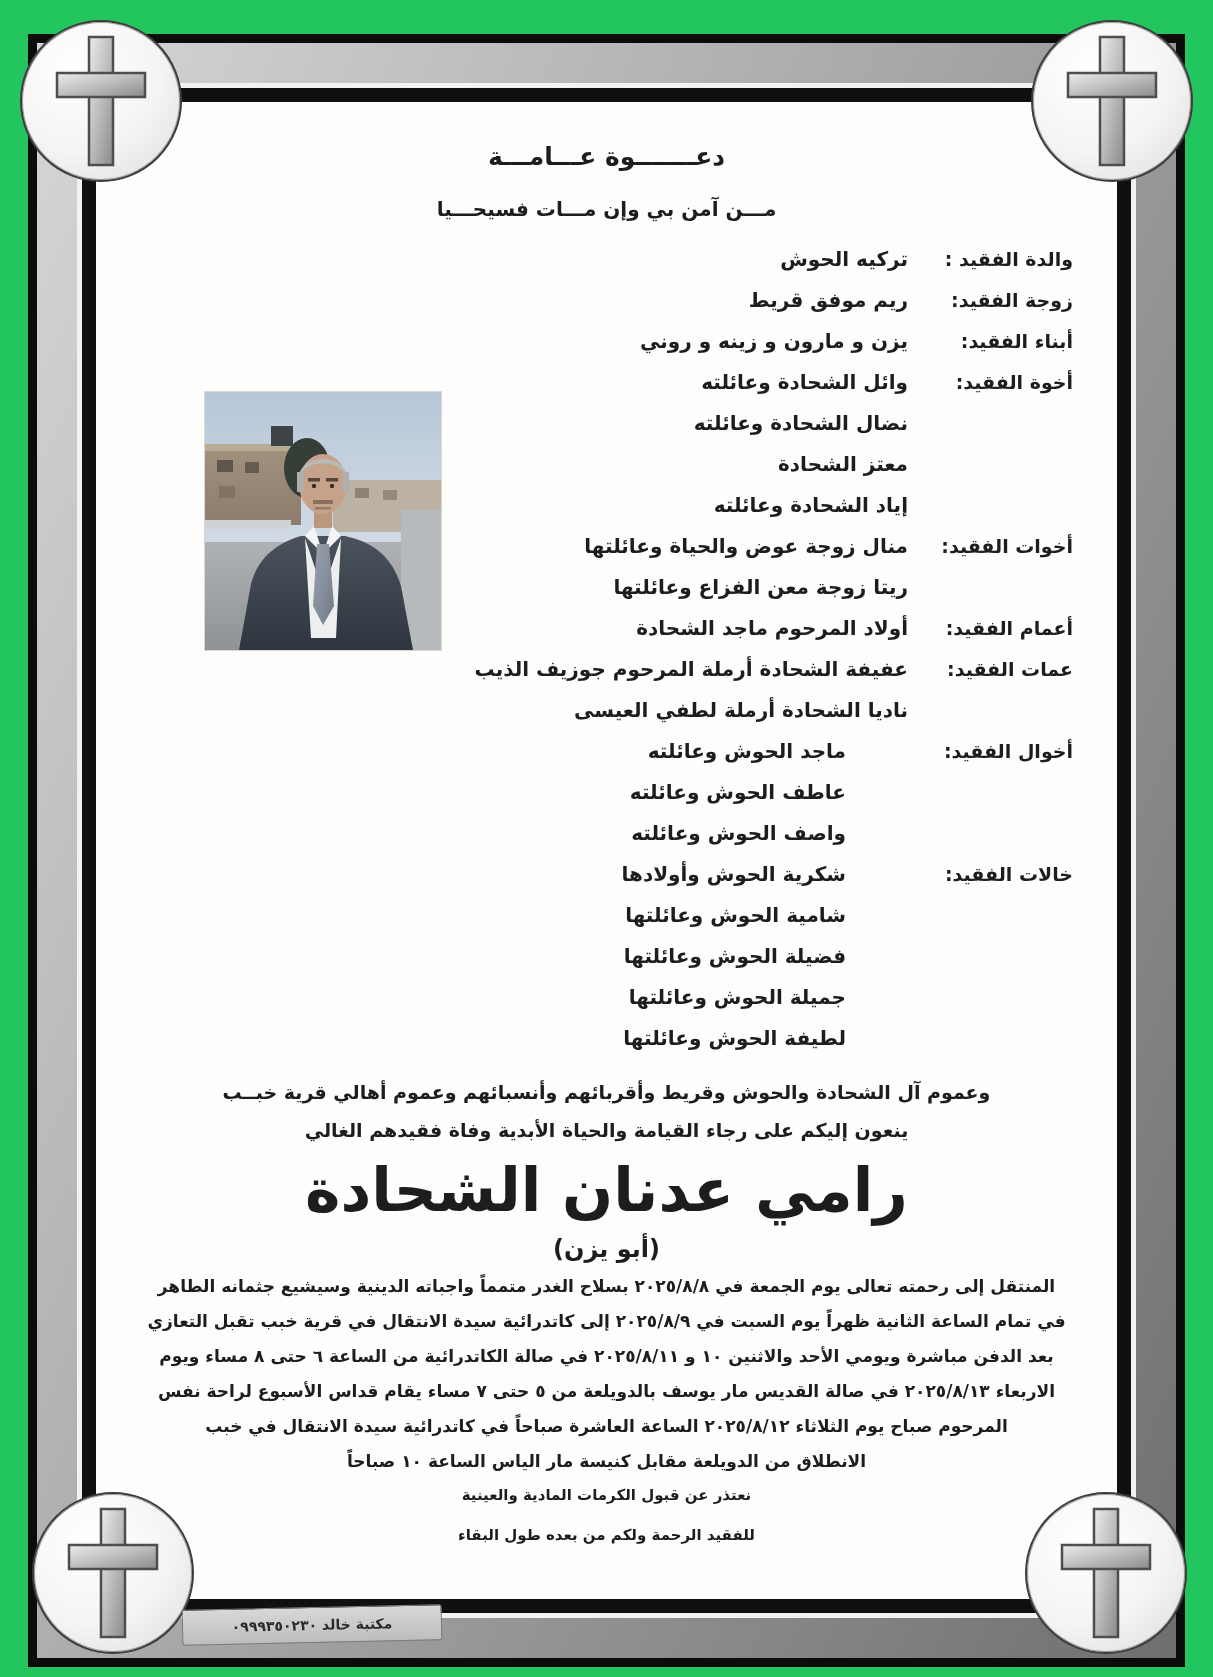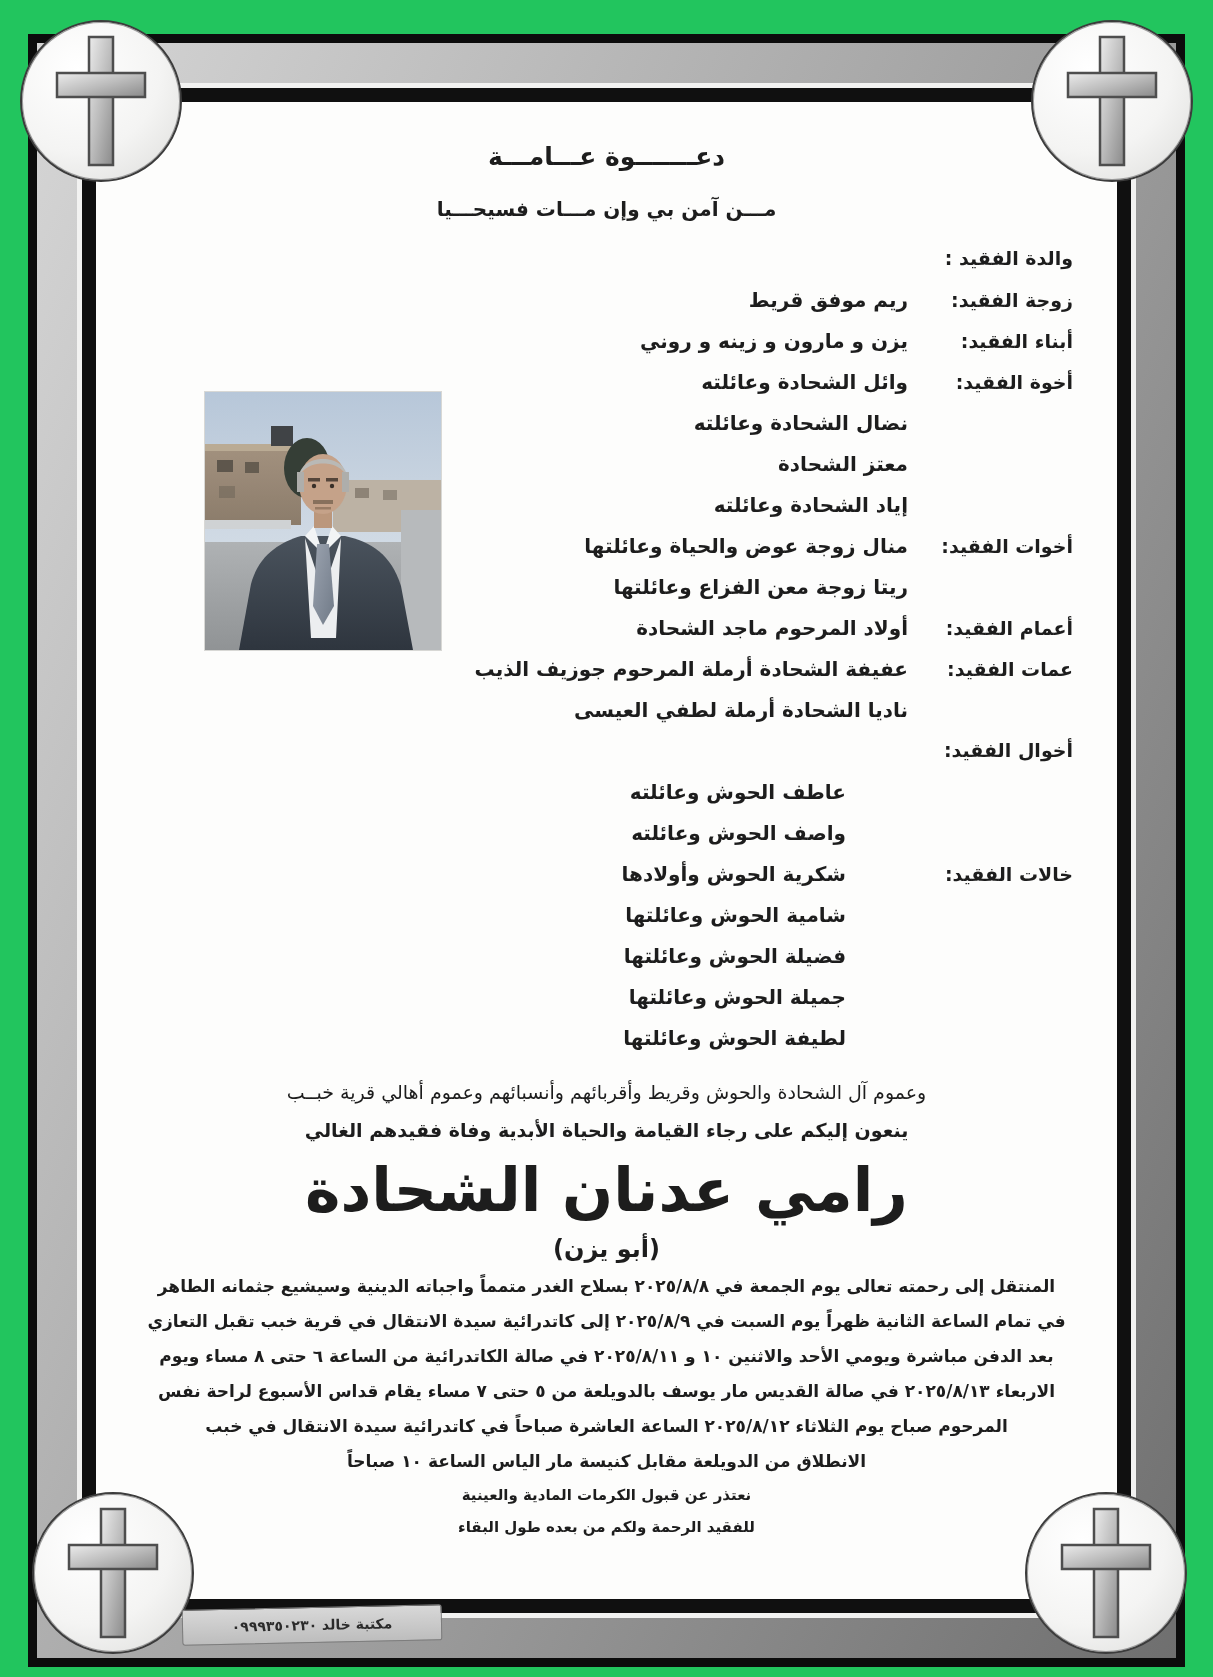--- a/index.html
+++ b/index.html
@@ -37,28 +37,28 @@
     font-size:14px;font-weight:bold;color:#2b2b2b;letter-spacing:1px;border-radius:3px;
   }
   
   .invite-title{margin:40px 0 0;text-align:center;font-size:25px;font-weight:bold;letter-spacing:1px;}
   .verse{margin:26px 0 0;text-align:center;font-size:20px;font-weight:bold;}
   .family{margin-top:26px;}
   .frow{display:flex;align-items:baseline;height:41px;font-weight:bold;}
   .flabel{flex:0 0 165px;font-size:19px;white-space:nowrap;}
   .fvalue{flex:1;font-size:20px;white-space:nowrap;}
   .fvalue.indent{padding-right:62px;}
-  .clan-line{margin:14px 0 0;text-align:center;font-size:19px;font-weight:normal;}
+  .clan-line{margin:14px 0 0;text-align:center;font-size:19px;font-weight:bold;}
   .announce-line{margin:16px 0 0;text-align:center;font-size:19px;font-weight:bold;}
   .deceased-name{margin:14px 0 0;text-align:center;font-size:60px;font-weight:bold;}
   .nickname{margin:10px 0 0;text-align:center;font-size:24px;font-weight:bold;}
   .details{margin-top:6px;}
   .details p{margin:0;text-align:center;font-size:17px;font-weight:bold;line-height:35px;}
   .apology{margin:4px 0 0;text-align:center;font-size:15px;font-weight:bold;line-height:24px;}
-  .closing{margin:8px;text-align:center;font-size:15px;font-weight:bold;line-height:24px;}
+  .closing{margin:16px;text-align:center;font-size:15px;font-weight:bold;line-height:24px;}
 </style>
 </head>
 <body>
 
 <div class="page">
 
   <svg width="0" height="0" style="position:absolute" aria-hidden="true">
     <defs>
       <linearGradient id="gcross" x1="0" y1="0" x2="1" y2="1">
         <stop offset="0" stop-color="#ececec"></stop>
@@ -94,20 +94,21 @@
         <div class="f4">
 
           <div class="invite-title">دعـــــــوة عـــامـــة</div>
 
           <div class="verse" title="مـــن آمن بي وإن مـــات فسيحـــيا">مـــن آمن بي وإن مـــات فسيحـــيا</div>
 
           <div class="family">
 
               <div class="frow">
                 <span class="flabel">والدة الفقيد :</span>
+                <span class="fvalue">تركيه الحوش</span>
               </div>
 
               <div class="frow">
                 <span class="flabel">زوجة الفقيد:</span>
                 <span class="fvalue">ريم موفق قريط</span>
               </div>
 
               <div class="frow">
                 <span class="flabel">أبناء الفقيد:</span>
                 <span class="fvalue">يزن و مارون و زينه و روني</span>
@@ -154,20 +155,21 @@
                 <span class="fvalue">عفيفة الشحادة أرملة المرحوم جوزيف الذيب</span>
               </div>
 
               <div class="frow">
                 <span class="flabel"></span>
                 <span class="fvalue">ناديا الشحادة أرملة لطفي العيسى</span>
               </div>
 
               <div class="frow">
                 <span class="flabel">أخوال الفقيد:</span>
+                <span class="fvalue indent">ماجد الحوش وعائلته</span>
               </div>
 
               <div class="frow">
                 <span class="flabel"></span>
                 <span class="fvalue indent">عاطف الحوش وعائلته</span>
               </div>
 
               <div class="frow">
                 <span class="flabel"></span>
                 <span class="fvalue indent">واصف الحوش وعائلته</span>

